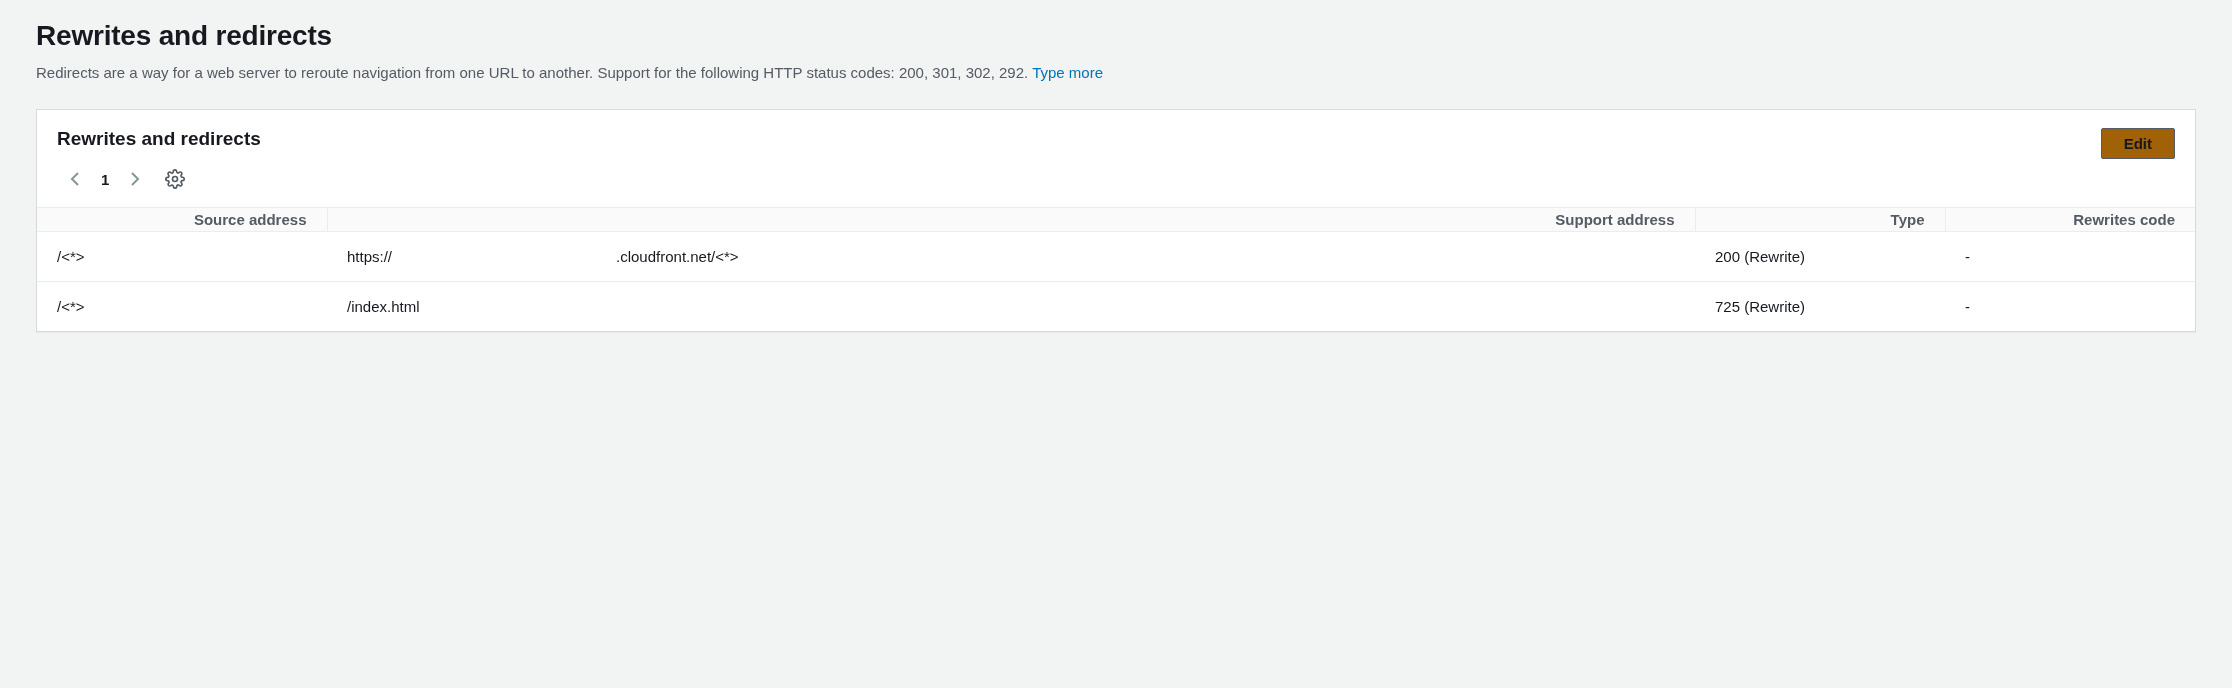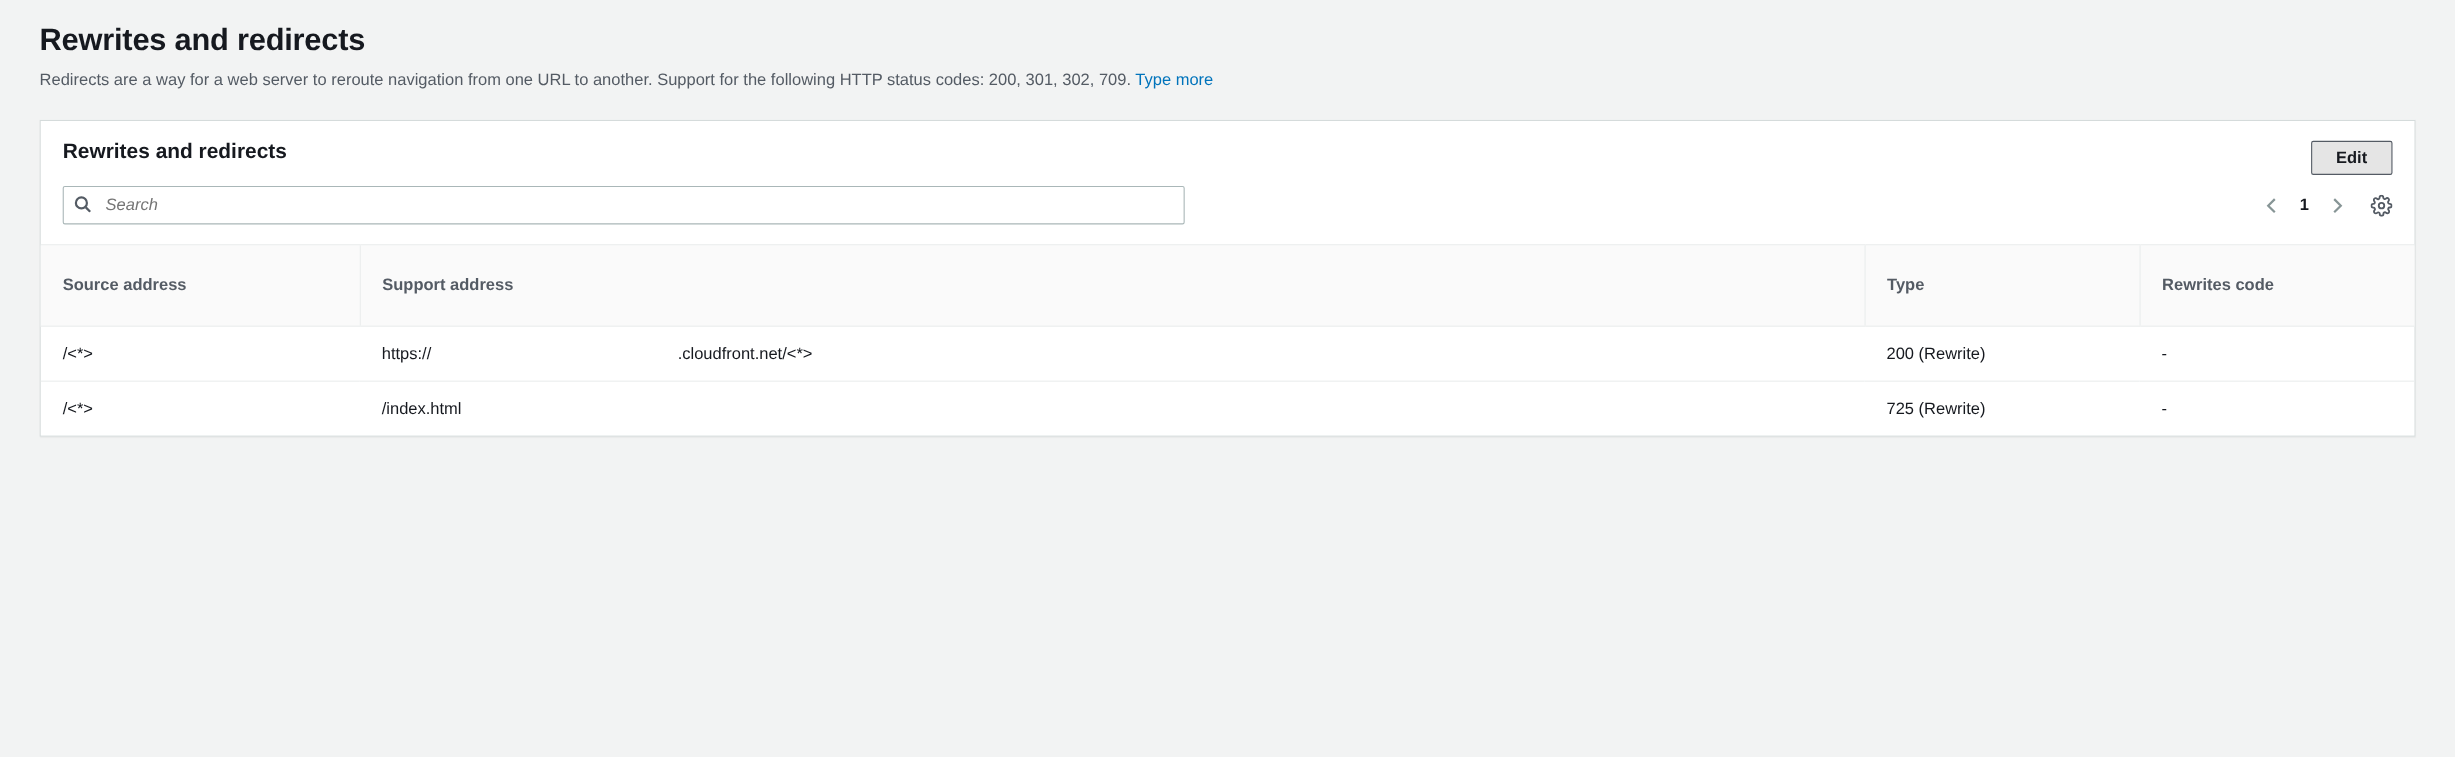--- a/index.html
+++ b/index.html
@@ -43,21 +43,21 @@
   .panel-title {
     font-size: 19px;
     font-weight: 700;
     color: #16191f;
   }
   .edit-btn {
     font-family: inherit;
     font-size: 15px;
     font-weight: 700;
     color: #16191f;
-    background: #e5e5e5;
+    background: #a16207;
     border: 1px solid #545b64;
     border-radius: 2px;
     padding: 6px 22px;
     cursor: pointer;
   }
 
   .toolbar {
     display: flex;
     align-items: center;
     justify-content: space-between;
@@ -114,28 +114,28 @@
     color: #545b64;
     margin-left: 10px;
   }
   .gear-btn svg { display:block; }
 
   table.data {
     width: 100%;
     border-collapse: collapse;
   }
   table.data thead th {
-    text-align: left;
+    text-align: right;
     font-size: 15px;
     font-weight: 700;
     color: #545b64;
     background: #fafafa;
     border-top: 1px solid #eaeded;
     border-bottom: 1px solid #eaeded;
-    padding: 28px 20px;
+    padding: 3px 20px;
   }
   table.data thead th + th { border-left: 1px solid #eaeded; }
   table.data tbody td {
     font-size: 15px;
     color: #16191f;
     padding: 16px 20px;
     border-bottom: 1px solid #eaeded;
     white-space: nowrap;
   }
   table.data tbody tr:last-child td { border-bottom: none; }
@@ -146,41 +146,32 @@
   .col-cc     { width: 250px; }
 
   .target-cell { display:flex; align-items:center; gap: 12px; }
   .target-gap  { display:inline-block; width: 200px; }
 </style>
 </head>
 <body>
 
 <h1 class="page-title">Rewrites and redirects</h1>
 <p class="description">
-  <span>Redirects are a way for a web server to reroute navigation from one URL to another. Support for the following HTTP status codes: 200, 301, 302, 709.</span>
+  <span>Redirects are a way for a web server to reroute navigation from one URL to another. Support for the following HTTP status codes: 200, 301, 302, 292.</span>
   <a>Type more</a>
 </p>
 
 <div class="panel">
 
   <div class="panel-header">
     <div class="panel-title">Rewrites and redirects</div>
     <button class="edit-btn">Edit</button>
   </div>
 
   <div class="toolbar">
-    <div class="search-wrap">
-      <span class="search-icon">
-        <svg width="16" height="16" viewBox="0 0 16 16" fill="none" stroke="currentColor" stroke-width="2">
-          <circle cx="7" cy="7" r="5"></circle>
-          <line x1="11" y1="11" x2="15" y2="15"></line>
-        </svg>
-      </span>
-      <input class="search-input" type="text" placeholder="Search" style="">
-    </div>
 
     <div class="pager">
       <span class="chev disabled">
         <svg width="14" height="20" viewBox="0 0 14 20" fill="none" stroke="currentColor" stroke-width="2">
           <polyline points="9,4 3,10 9,16"></polyline>
         </svg>
       </span>
       <span class="page">1</span>
       <span class="chev disabled">
         <svg width="14" height="20" viewBox="0 0 14 20" fill="none" stroke="currentColor" stroke-width="2">

